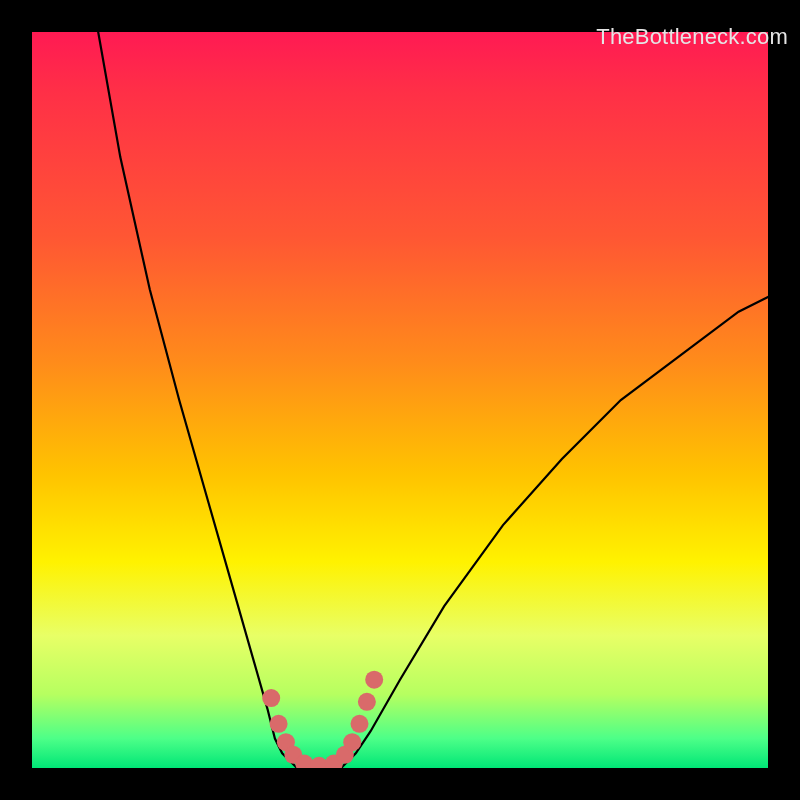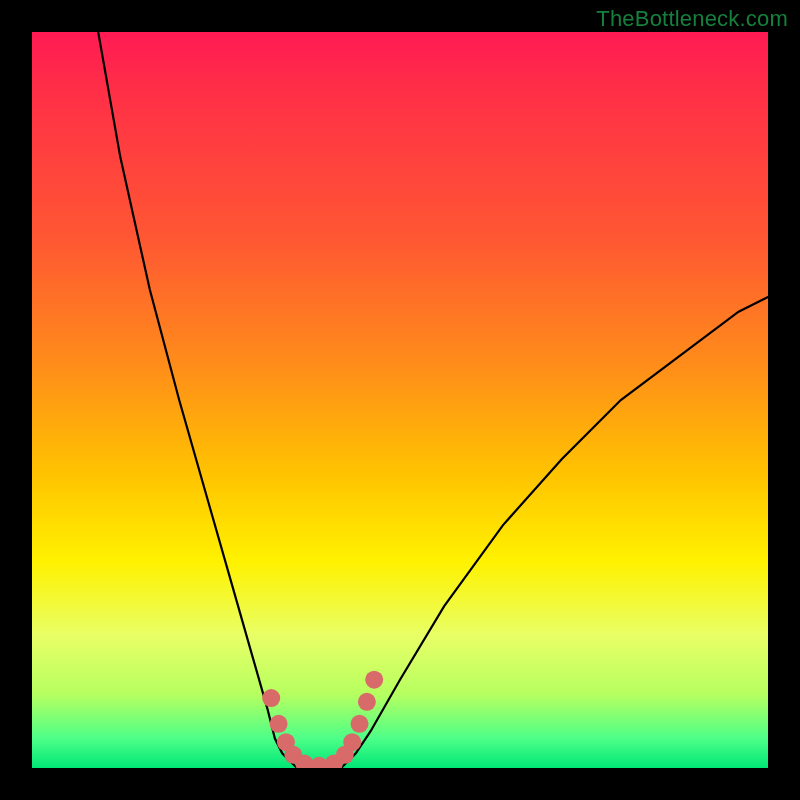--- a/index.html
+++ b/index.html
@@ -47,23 +47,23 @@
   }
   svg.curves {
     position: absolute;
     left: 0;
     top: 0;
     width: 736px;
     height: 736px;
   }
   .watermark {
     position: absolute;
-    top: 6px;
+    top: 24px;
     right: 12px;
-    color: #15803d;
+    color: #e5e5e5;
     font-size: 22px;
     font-weight: 500;
     letter-spacing: 0.2px;
     user-select: none;
   }
 </style>
 </head>
 <body>
 
 <div class="frame">

